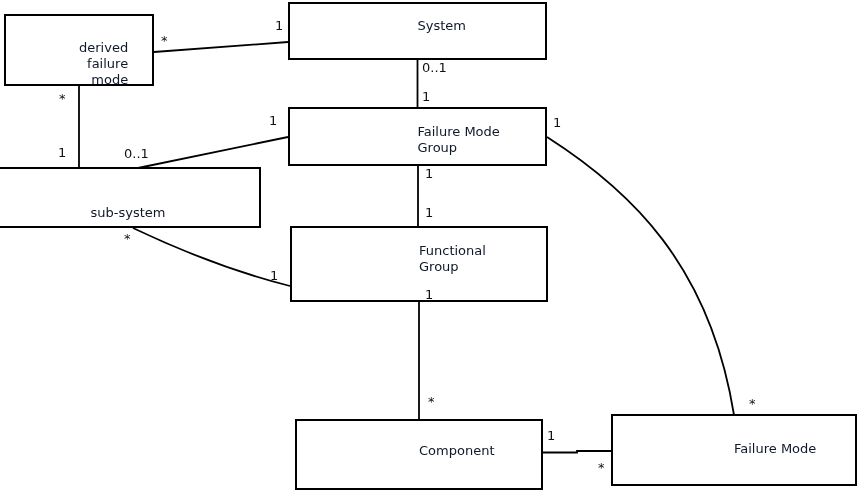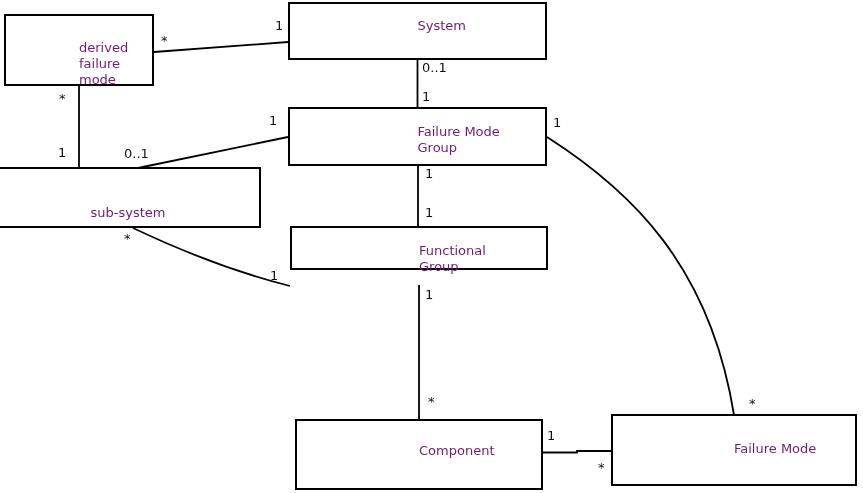--- a/index.html
+++ b/index.html
@@ -30,36 +30,36 @@
     box-sizing: border-box;
     border: 2px solid #000000;
     background: #ffffff;
   }
   .lbl {
     position: absolute;
     left: 50%;
     white-space: pre-line;
     font-size: 13px;
     line-height: 16px;
-    color: #701a75;
+    color: #0f172a;
   }
   .mult {
     position: absolute;
     font-size: 13px;
     line-height: 16px;
     color: #111111;
     white-space: nowrap;
   }
 
   
-  #b-dfm        { left: 4px;    top: 14px;  width: 150px; height: 72px; }
+  #b-dfm        { left: 4px;    top: 14px;  width: 150px; height: 72px; text-align: right; }
   #b-system     { left: 288px;  top: 2px;   width: 259px; height: 58px; }
   #b-fmg        { left: 288px;  top: 107px; width: 259px; height: 59px; }
   #b-subsystem  { left: -80px;  top: 167px; width: 341px; height: 61px; }
-  #b-fg         { left: 290px;  top: 226px; width: 258px; height: 44px; }
+  #b-fg         { left: 290px;  top: 226px; width: 258px; height: 76px; }
   #b-component  { left: 295px;  top: 419px; width: 248px; height: 71px; }
   #b-failmode   { left: 611px;  top: 414px; width: 246px; height: 72px; }
 
   
   #b-dfm .lbl       { top: 24px; }
   #b-system .lbl    { top: 14px; }
   #b-fmg .lbl       { top: 15px; }
   #b-subsystem .lbl { top: 36px; }
   #b-fg .lbl        { top: 15px; }
   #b-component .lbl { top: 22px; }

